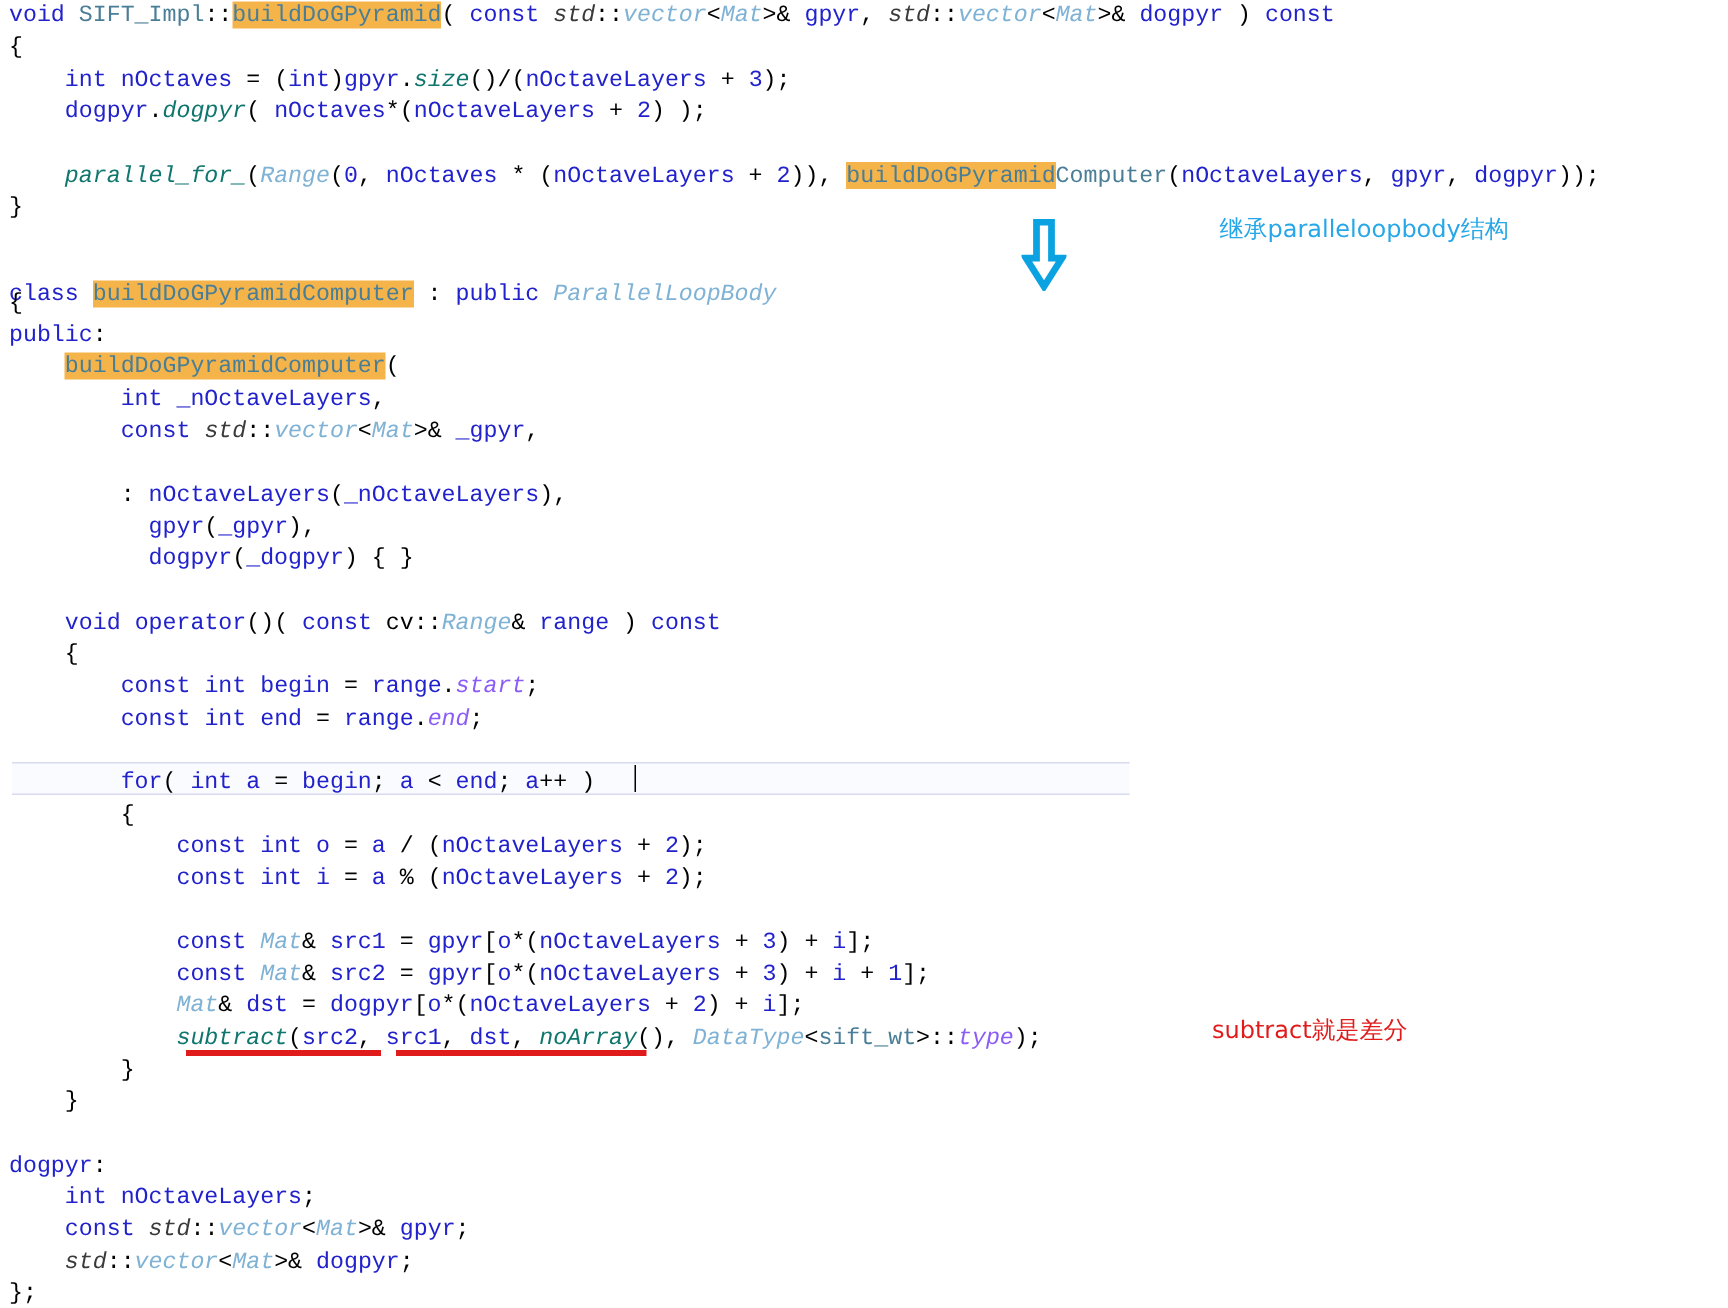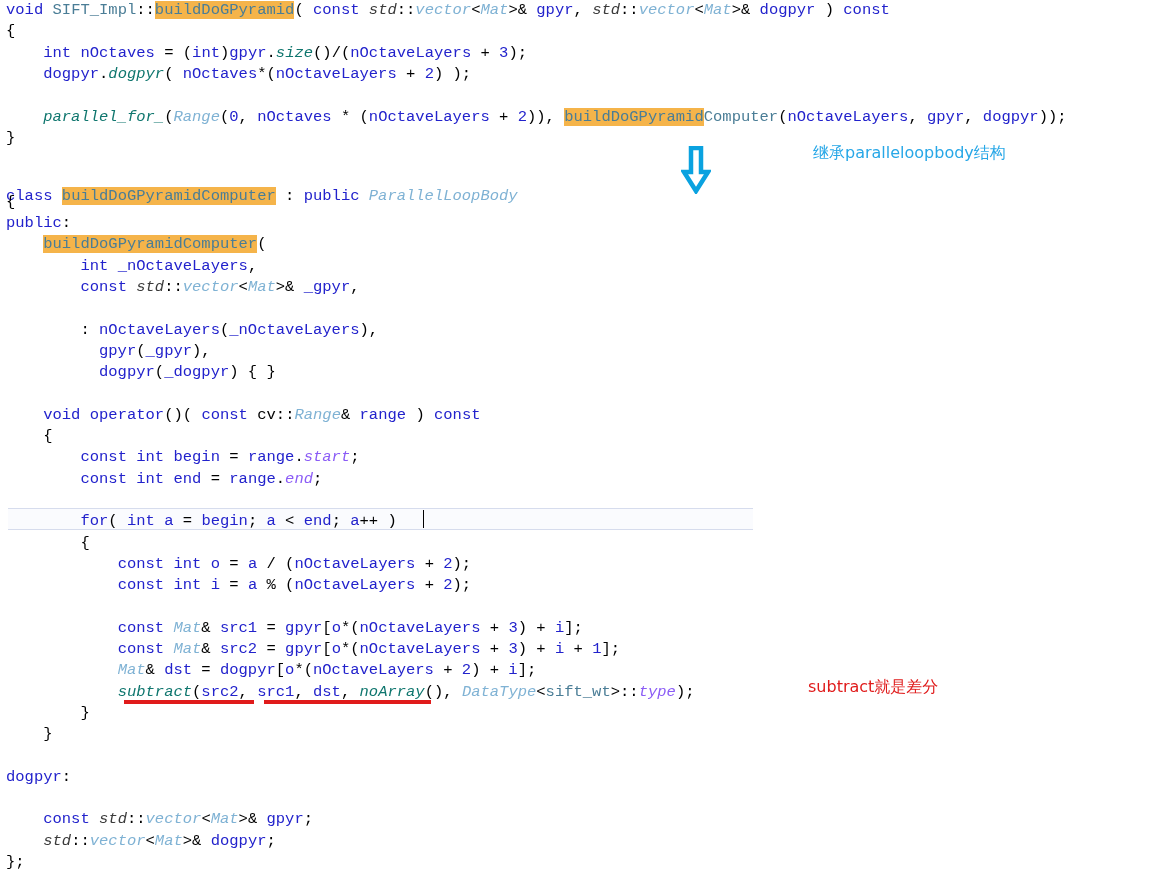--- a/index.html
+++ b/index.html
@@ -170,20 +170,21 @@
   <div class="code-line" style="top:660.3px"><span class="plain">            </span><span class="type">Mat</span><span class="plain">&amp; </span><span class="ident">dst</span><span class="plain"> = </span><span class="ident">dogpyr</span><span class="plain">[</span><span class="ident">o</span><span class="plain">*(</span><span class="ident">nOctaveLayers</span><span class="plain"> + </span><span class="num">2</span><span class="plain">) + </span><span class="ident">i</span><span class="plain">];</span></div>
 
   <div class="code-line" style="top:681.6px"><span class="plain">            </span><span class="fn">subtract</span><span class="plain">(</span><span class="ident">src2</span><span class="plain">, </span><span class="ident">src1</span><span class="plain">, </span><span class="ident">dst</span><span class="plain">, </span><span class="fn">noArray</span><span class="plain">(), </span><span class="type">DataType</span><span class="plain">&lt;</span><span class="cls">sift_wt</span><span class="plain">&gt;</span><span class="plain">::</span><span class="memb">type</span><span class="plain">);</span></div>
 
   <div class="code-line" style="top:702.9px"><span class="plain">        </span><span class="plain">}</span></div>
 
   <div class="code-line" style="top:724.2px"><span class="plain">    </span><span class="plain">}</span></div>
 
   <div class="code-line" style="top:766.8px"><span class="kw">dogpyr</span><span class="plain">:</span></div>
 
+  <div class="code-line" style="top:788.1px"><span class="plain">    </span><span class="kw">int</span><span class="plain"> </span><span class="ident">nOctaveLayers</span><span class="plain">;</span></div>
 
   <div class="code-line" style="top:809.4px"><span class="plain">    </span><span class="kw">const</span><span class="plain"> </span><span class="stdns">std</span><span class="plain">::</span><span class="type">vector</span><span class="plain">&lt;</span><span class="type">Mat</span><span class="plain">&gt;</span><span class="plain">&amp; </span><span class="ident">gpyr</span><span class="plain">;</span></div>
 
   <div class="code-line" style="top:830.7px"><span class="plain">    </span><span class="stdns">std</span><span class="plain">::</span><span class="type">vector</span><span class="plain">&lt;</span><span class="type">Mat</span><span class="plain">&gt;</span><span class="plain">&amp; </span><span class="ident">dogpyr</span><span class="plain">;</span></div>
 
   <div class="code-line" style="top:852px"><span class="plain">};</span></div>
 
   <svg id="down-arrow" viewBox="0 0 30 48">
     <polygon points="10,2 20,2 20,26 27,26 15,45 3,26 10,26" fill="#ffffff" stroke="#0aa2e0" stroke-width="4.5" stroke-linejoin="miter"></polygon>
   </svg>

